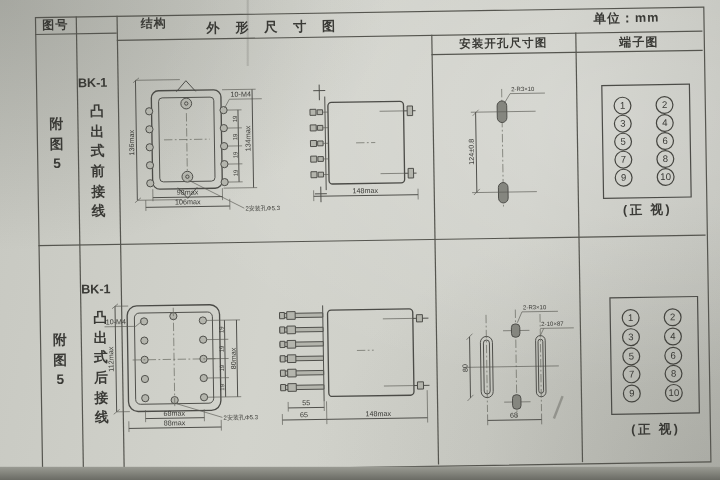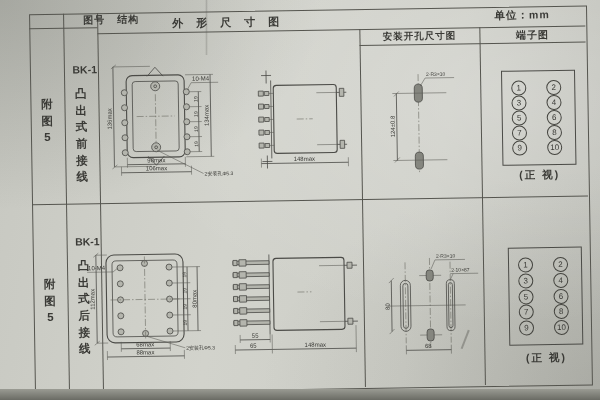--- a/index.html
+++ b/index.html
@@ -16,21 +16,21 @@
   .crease{position:absolute;left:205px;top:0;width:3px;height:55px;
     background:linear-gradient(90deg,transparent,rgba(90,90,85,.25),transparent);}
   .sheet{position:absolute;left:0;top:0;width:600px;height:400px;
     transform:rotate(-0.9deg);transform-origin:300px 200px;}
   .hl,.vl{position:absolute;background:#55554f;}
   .hl{height:1px;} .vl{width:1px;}
   .outer{position:absolute;border:1.2px solid #55554f;}
   .lbl{position:absolute;text-align:center;letter-spacing:1px;}
   .vtext{position:absolute;width:17px;word-break:break-all;text-align:center;
     line-height:1.45;font-size:11.5px;font-weight:bold;letter-spacing:0;}
-  .model{position:absolute;text-align:right;font-size:10.5px;font-weight:bold;}
+  .model{position:absolute;text-align:left;font-size:10.5px;font-weight:bold;}
   svg{position:absolute;overflow:visible;}
   .bl{stroke:#4b4b47;stroke-width:1.1;fill:none;}
   .dl{stroke:#4b4b47;stroke-width:.8;fill:none;}
   .dlt{stroke:#5a5a54;stroke-width:.55;fill:none;}
   .cl{stroke:#6a6b63;stroke-width:.6;fill:none;stroke-dasharray:7 2 1.5 2;}
   .scr{fill:#b4b5ad;stroke:#4b4b47;stroke-width:.8;}
   .slot{fill:#85867f;stroke:#4b4b47;stroke-width:.8;}
   .slot2{fill:none;stroke:#4b4b47;stroke-width:.8;}
   .dt{font:6px "Liberation Sans",sans-serif;fill:#3a3a36;}
   .dts{font:5px "Liberation Sans",sans-serif;fill:#3a3a36;}
@@ -55,21 +55,21 @@
     <div class="outer" style="left:32px;top:10px;width:556px;height:378px;"></div>
     <div class="vl" style="left:66px;top:10px;height:378px;"></div>
     <div class="vl" style="left:100px;top:10px;height:378px;"></div>
     <div class="vl" style="left:362px;top:30px;height:358px;"></div>
     <div class="vl" style="left:482px;top:30px;height:358px;"></div>
     <div class="hl" style="left:32px;top:24px;width:68px;"></div>
     <div class="hl" style="left:100px;top:30px;width:488px;"></div>
     <div class="hl" style="left:362px;top:46px;width:226px;"></div>
     <div class="hl" style="left:32px;top:200px;width:556px;"></div>
 
-    <div class="lbl" style="left:32px;top:10px;width:34px;font-size:10px;font-weight:bold;padding-left:48px;">图号</div>
+    <div class="lbl" style="left:32px;top:10px;width:34px;font-size:10px;font-weight:bold;">图号</div>
     <div class="lbl" style="left:66px;top:10px;width:34px;font-size:10px;font-weight:bold;padding-left:48px;">结构</div>
     <div class="lbl" style="left:100px;top:14px;width:262px;font-size:11px;font-weight:bold;letter-spacing:5px;">外 形 尺 寸 图</div>
     <div class="lbl" style="left:462px;top:12px;width:126px;font-size:10.5px;font-weight:bold;">单位：mm</div>
     <div class="lbl" style="left:362px;top:32px;width:120px;font-size:9.5px;font-weight:bold;">安装开孔尺寸图</div>
     <div class="lbl" style="left:482px;top:32px;width:106px;font-size:10px;font-weight:bold;">端子图</div>
 
     <div class="vtext" style="left:40px;top:92px;">附图5</div>
     <div class="model" style="left:67px;top:60px;width:32px;">BK-1</div>
     <div class="vtext" style="left:74px;top:82px;">凸出式前接线</div>
 

